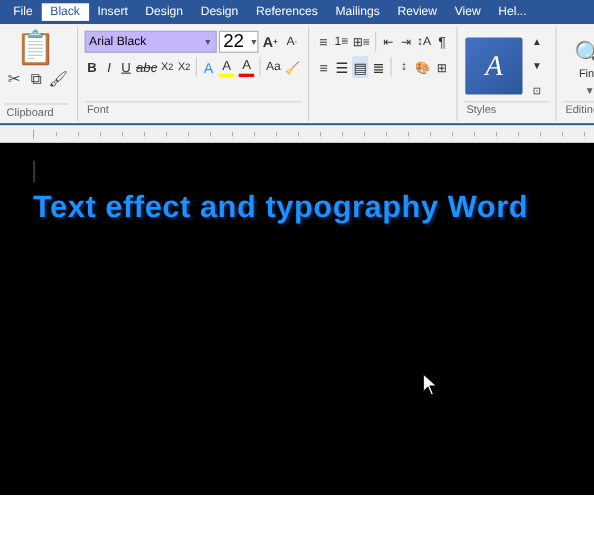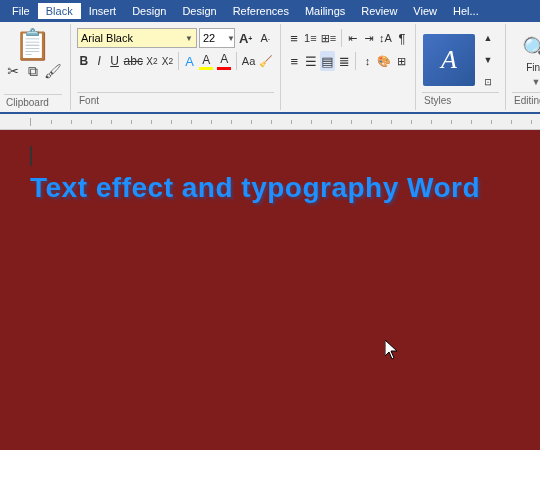--- a/index.html
+++ b/index.html
@@ -19,21 +19,21 @@
       padding: 2px 8px;
       cursor: pointer;
       white-space: nowrap;
     }
     .menu-item.active { background: #fff; color: #2b579a; }
 
     .font-name-box {
       display: flex;
       align-items: center;
       border: 1px solid #ababab;
-      background: #fef9c3;
+      background: #c4b5fd;
       height: 20px;
       width: 130px;
       padding: 0 3px;
       font-size: 11px;
     }
     .font-name-box input {
       border: none; outline: none;
       font-size: 11px; width: 100px;
       background: transparent;
     }
@@ -138,21 +138,21 @@
       padding: 2px 2px; border-top: 1px solid #d0d0d0;
       margin-top: auto;
     }
 
     .sec-wrap {
       display: flex; flex-direction: column; height: 100%;
     }
 
     .italic-btn { font-style: italic; }
     .underline-btn { text-decoration: underline; }
-    .strikethrough-btn { text-decoration: line-through; }
+    .strikethrough-btn { text-decoration: line-through; font-style: italic; }
 
     
     .color-indicator {
       width: 14px; height: 3px;
       background: #ff0;
       margin-top: 1px;
     }
 
     .font-color-btn {
       display: flex;
@@ -200,21 +200,21 @@
   <div style="display:flex;flex-direction:column;padding:2px 6px;border-right:1px solid #d0d0d0;min-width:210px;">
     <div class="sec-wrap">
       <div style="flex:1;">
 
         <div style="display:flex;align-items:center;gap:2px;margin-bottom:3px;margin-top:2px;">
           <div class="font-name-box">
             <input type="text" value="Arial Black" style="width: 104px; font-size: 11px;">
             <span style="font-size:8px;color:#555;">▼</span>
           </div>
           <div class="font-size-box">
-            <input type="text" value="22" style="width: 24px; font-size: 11px;">
+            <input type="text" value="22" style="width: 24px; font-size: 17px;">
             <span style="font-size:8px;color:#555;">▼</span>
           </div>
           <div class="font-btn" title="Grow Font" style="font-weight:bold;font-size:13px;">A<sup style="font-size:7px">+</sup></div>
           <div class="font-btn" title="Shrink Font" style="font-size:11px;">A<sup style="font-size:7px">-</sup></div>
         </div>
 
         <div style="display:flex;align-items:center;gap:2px;">
           <div class="font-btn" style="font-weight:bold;">B</div>
           <div class="font-btn italic-btn">I</div>
           <div class="font-btn underline-btn" style="text-decoration:underline;">U</div>
@@ -304,21 +304,21 @@
     </div>
   </div>
 
 </div>
 
 <div style="background:#f0f0f0;height:16px;border-bottom:1px solid #ccc;display:flex;align-items:center;padding:0 0 0 30px;">
   <div style="height:8px;width:1px;background:#aaa;margin-right:20px;"></div>
   <div style="height:4px;flex:1;background:repeating-linear-gradient(90deg,#aaa 0,#aaa 1px,transparent 1px,transparent 20px);"></div>
 </div>
 
-<div style="background:#7f1d1d;flex:1;padding:16px 30px 0 30px;min-height:320px;position:relative;">
+<div style="background:#000000;flex:1;padding:16px 30px 0 30px;min-height:320px;position:relative;">
 
   <div style="height:20px;display:flex;align-items:center;margin-bottom:6px;">
     <span class="cursor-line"></span>
   </div>
 
   <div class="text-line1">Text effect and typography Word</div>
 
 
   <div style="position:absolute;top:210px;left:385px;pointer-events:none;">
     <svg width="14" height="20" viewBox="0 0 14 20">

